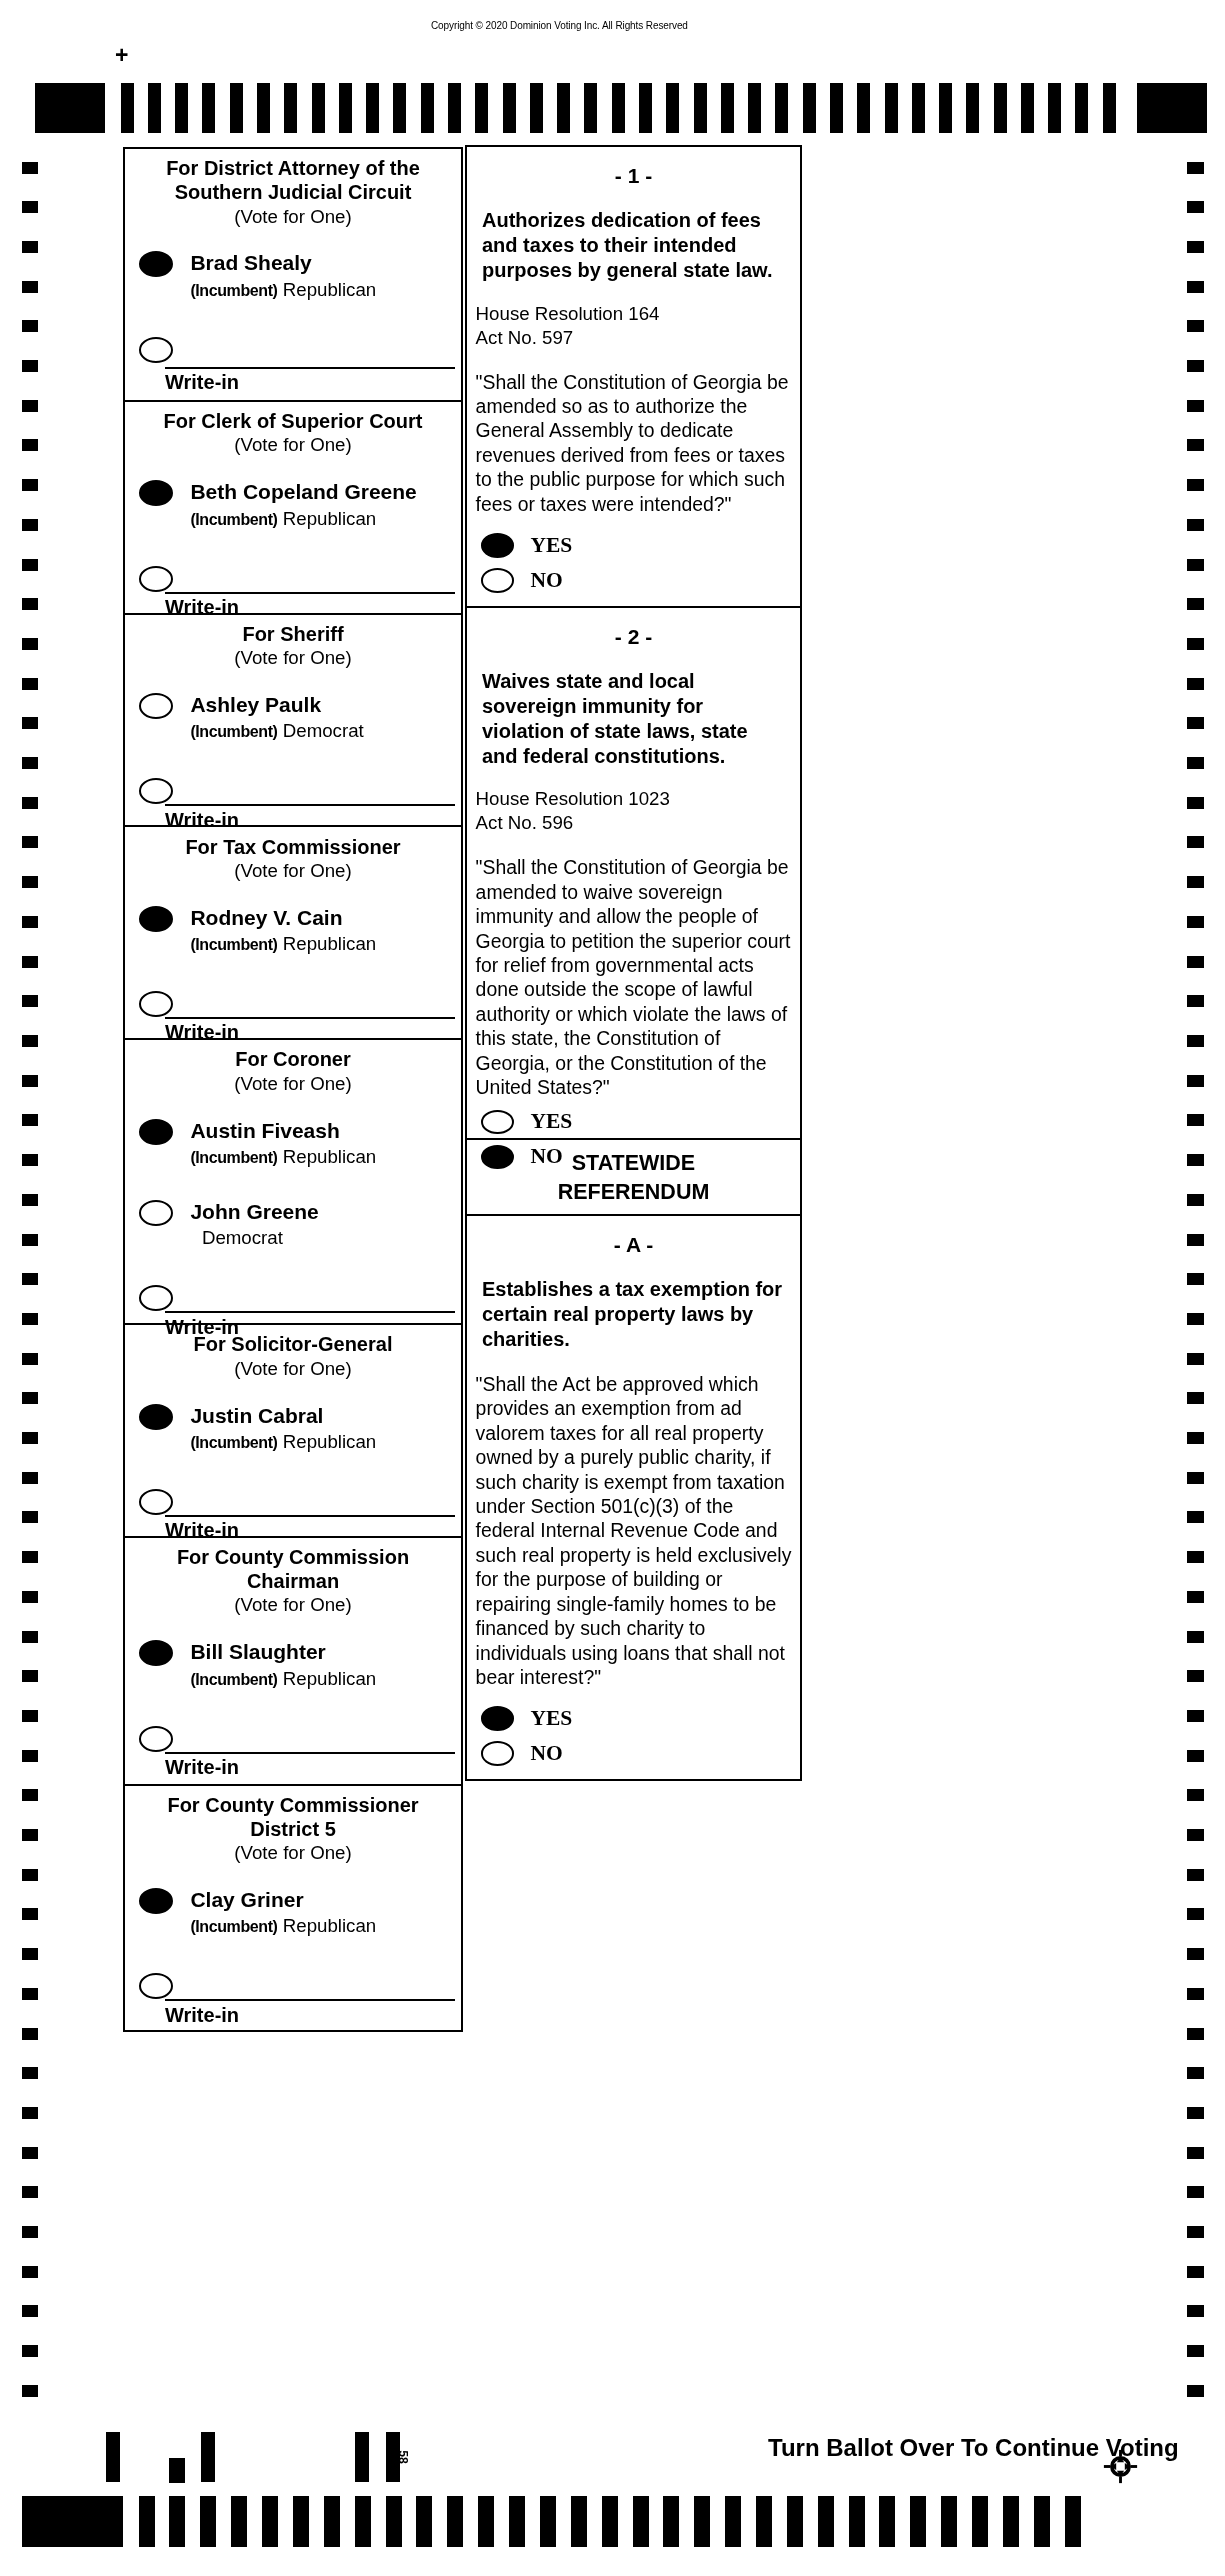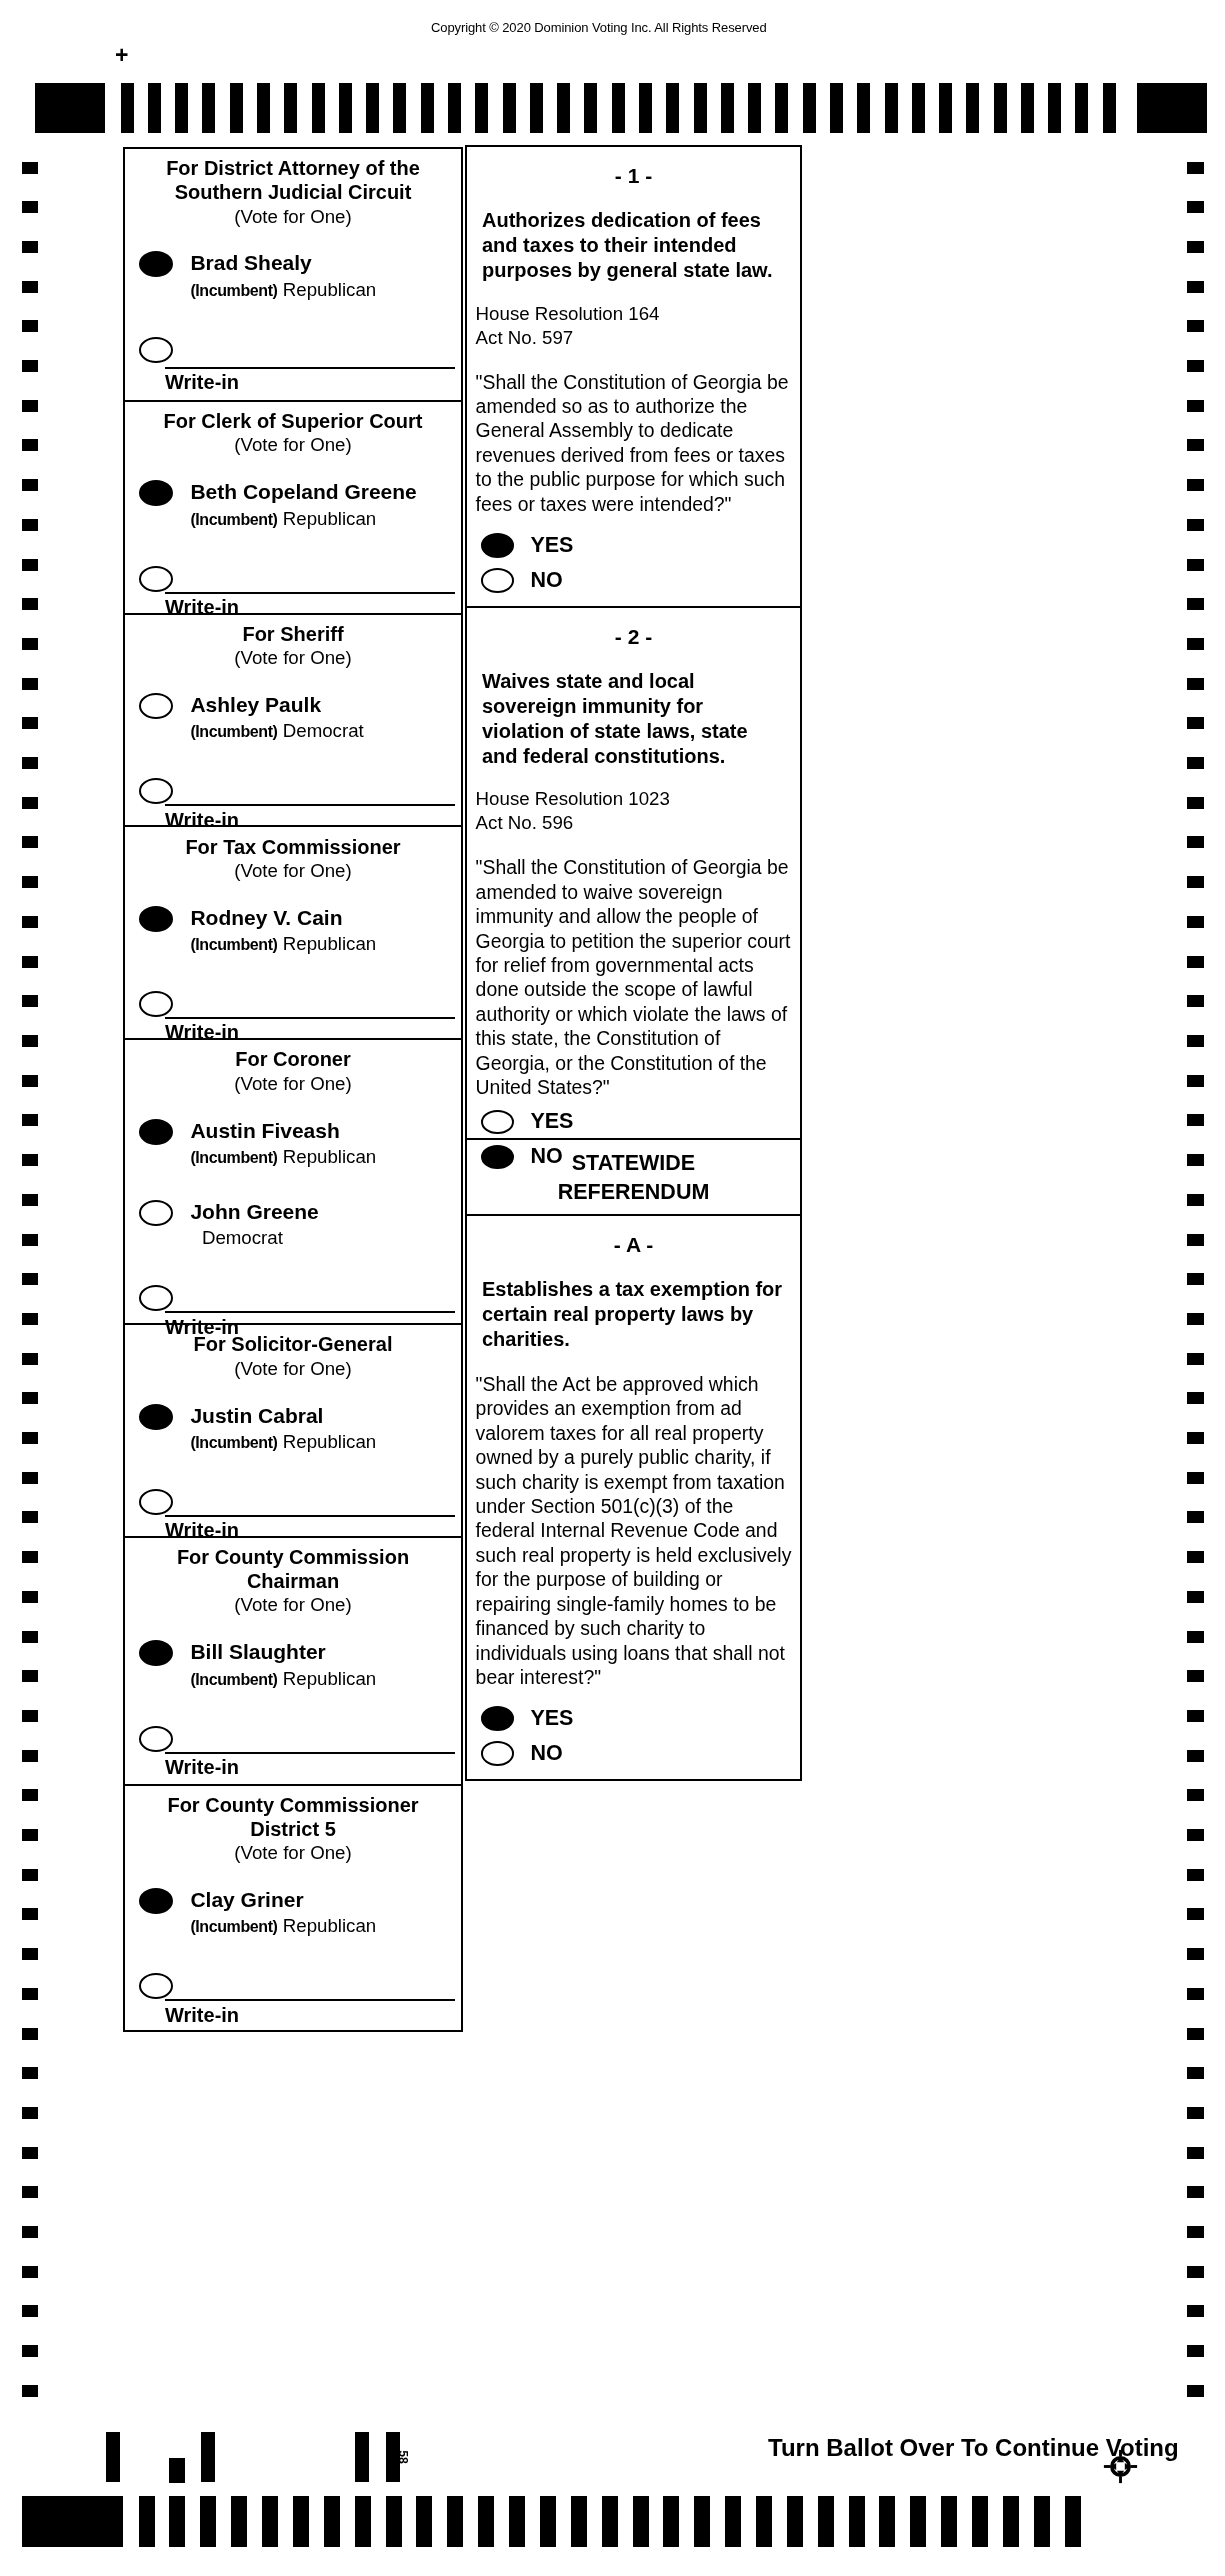--- a/index.html
+++ b/index.html
@@ -1,21 +1,21 @@
 <!DOCTYPE html>
 <html style="font-size:11.5px"><head>
 <meta charset="utf-8">
 <style>
   html,body{margin:0;padding:0;background:#e8e8e8;}
   body{width:1226px;height:2576px;position:relative;background:#fff;
        font-family:"Liberation Sans",sans-serif;color:#000;overflow:hidden;}
   .abs{position:absolute;}
   .tbar{position:absolute;background:#000;}
   
-  .copyright{position:absolute;left:431px;top:20px;font-size:13px;letter-spacing:-0.1px;}
+  .copyright{position:absolute;left:431px;top:20px;font-size:10px;letter-spacing:-0.1px;}
   .corner-plus{position:absolute;left:115px;top:42px;font-size:23px;font-weight:bold;}
   
   .contest-col{position:absolute;left:123px;top:147px;width:340px;}
   .contest{border:2.2px solid #000;margin-top:-2.2px;background:#fff;
            display:flex;flex-direction:column;box-sizing:border-box;}
   .contest:first-child{margin-top:0;}
   .c-head{padding-top:7.2px;text-align:center;}
   .c-title{font-weight:bold;font-size:20px;line-height:24px;}
   .c-vote{font-size:18.7px;line-height:21.5px;margin-top:1.4px;}
   .cand-row{display:flex;align-items:flex-start;margin-top:24.4px;}
@@ -38,21 +38,21 @@
   .m-box{border:2.2px solid #000;margin-top:-2.2px;background:#fff;box-sizing:border-box;}
   .m-box:first-child{margin-top:0;}
   .m-head{text-align:center;font-weight:bold;font-size:21.5px;line-height:29px;
           padding-top:8.6px;padding-bottom:7.2px;}
   .measure{border:2.2px solid #000;margin-top:-2.2px;background:#fff;
            display:flex;flex-direction:column;box-sizing:border-box;}
   .m-num{text-align:center;font-weight:bold;font-size:21px;margin-top:17px;}
   .m-summary{font-weight:bold;font-size:20px;line-height:25px;padding:0 15px;margin-top:20px;}
   .m-refs{font-size:18.7px;line-height:24px;padding:0 8.6px;margin-top:18.7px;}
   .m-question{font-size:19.4px;line-height:24.4px;padding:0 8.6px;margin-top:20px;}
-  .yn-group{margin-top:auto;padding:0 0 13px 14.4px;}
+  .yn-group{margin-top:auto;padding:0 0 13px 14.4px;font-family:Liberation Serif, serif;}
   .yn-row{display:flex;align-items:center;margin-top:10px;}
   .yn-label{font-weight:bold;font-size:21.5px;margin-left:16px;}
   
   .turn-over{position:absolute;left:768px;top:2434px;font-weight:bold;font-size:24px;}
   .seq-num{position:absolute;left:396px;top:2450px;font-size:12.2px;font-weight:bold;
            transform:rotate(90deg);transform-origin:center;}
   .crosshair{position:absolute;left:1101px;top:2447px;}
 </style>
 </head>
 <body>

